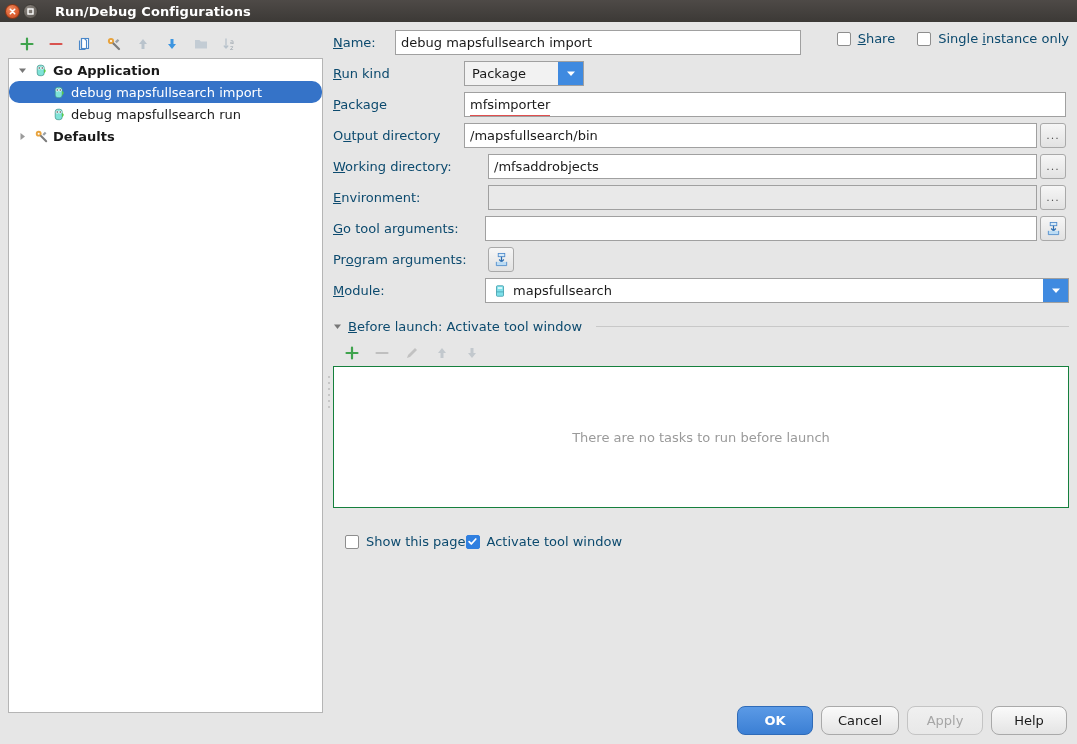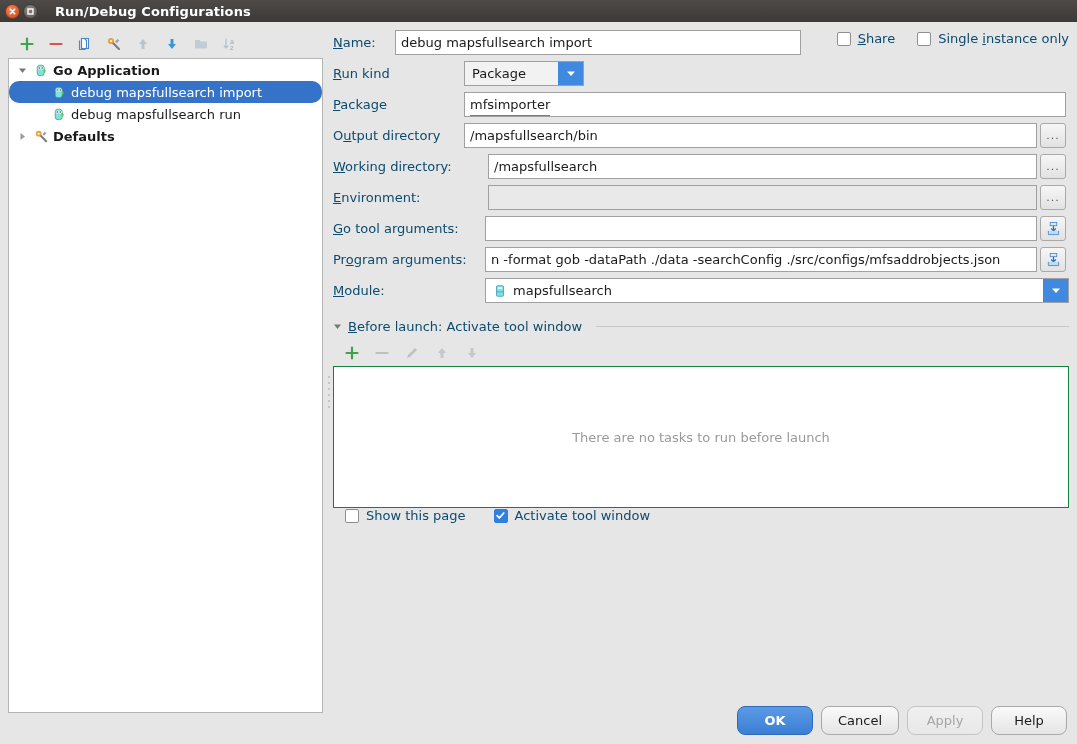--- a/index.html
+++ b/index.html
@@ -297,22 +297,21 @@
     display: flex;
     align-items: center;
     justify-content: center;
     color: #9a9a9a;
     font-size: 13px;
     box-sizing: border-box;
   }
   .bottom-checks {
     display: flex;
     align-items: center;
-    gap: 28px;
-    margin-top: 0;
+    margin-top: 26px;
     padding-left: 12px;
   }
 
   
   .buttons {
     position: absolute;
     right: 10px; bottom: 9px;
     display: flex;
     gap: 8px;
   }
@@ -519,21 +518,21 @@
     </div>
 
     <div class="row">
       <span class="lbl" style="width:131px">O<u>u</u>tput directory</span>
       <div class="tf" style="width:573px">/mapsfullsearch/bin</div>
       <div class="browse">...</div>
     </div>
 
     <div class="row">
       <span class="lbl" style="width:155px"><u>W</u>orking directory:</span>
-      <div class="tf" style="width:549px">/mapsfullsearch</div>
+      <div class="tf" style="width:549px">/mfsaddrobjects</div>
       <div class="browse">...</div>
     </div>
 
     <div class="row">
       <span class="lbl" style="width:155px"><u>E</u>nvironment:</span>
       <div class="tf disabled" style="width:549px"></div>
       <div class="browse">...</div>
     </div>
 
     <div class="row">
@@ -543,21 +542,20 @@
         <svg width="15" height="15" viewBox="0 0 16 16">
           <rect x="4.5" y="1.5" width="7" height="3.5" fill="#d7eaf8" stroke="#4a87c9" stroke-width="0.9"></rect>
           <path d="M8 5 V9.5 M5.5 8 L8 10.5 L10.5 8" stroke="#2b6cb0" stroke-width="1.3" fill="none"></path>
           <path d="M2.5 10.5 v4 h11 v-4" fill="#bcdcf4" stroke="#4a87c9" stroke-width="0.9"></path>
         </svg>
       </div>
     </div>
 
     <div class="row">
       <span class="lbl" style="width:152px">Pr<u>o</u>gram arguments:</span>
-      <div class="tf" style="width:552px">n -format gob -dataPath ./data -searchConfig ./src/configs/mfsaddrobjects.json</div>
       <div class="iconbtn">
         <svg width="15" height="15" viewBox="0 0 16 16">
           <rect x="4.5" y="1.5" width="7" height="3.5" fill="#d7eaf8" stroke="#4a87c9" stroke-width="0.9"></rect>
           <path d="M8 5 V9.5 M5.5 8 L8 10.5 L10.5 8" stroke="#2b6cb0" stroke-width="1.3" fill="none"></path>
           <path d="M2.5 10.5 v4 h11 v-4" fill="#bcdcf4" stroke="#4a87c9" stroke-width="0.9"></path>
         </svg>
       </div>
     </div>
 
     <div class="row">

